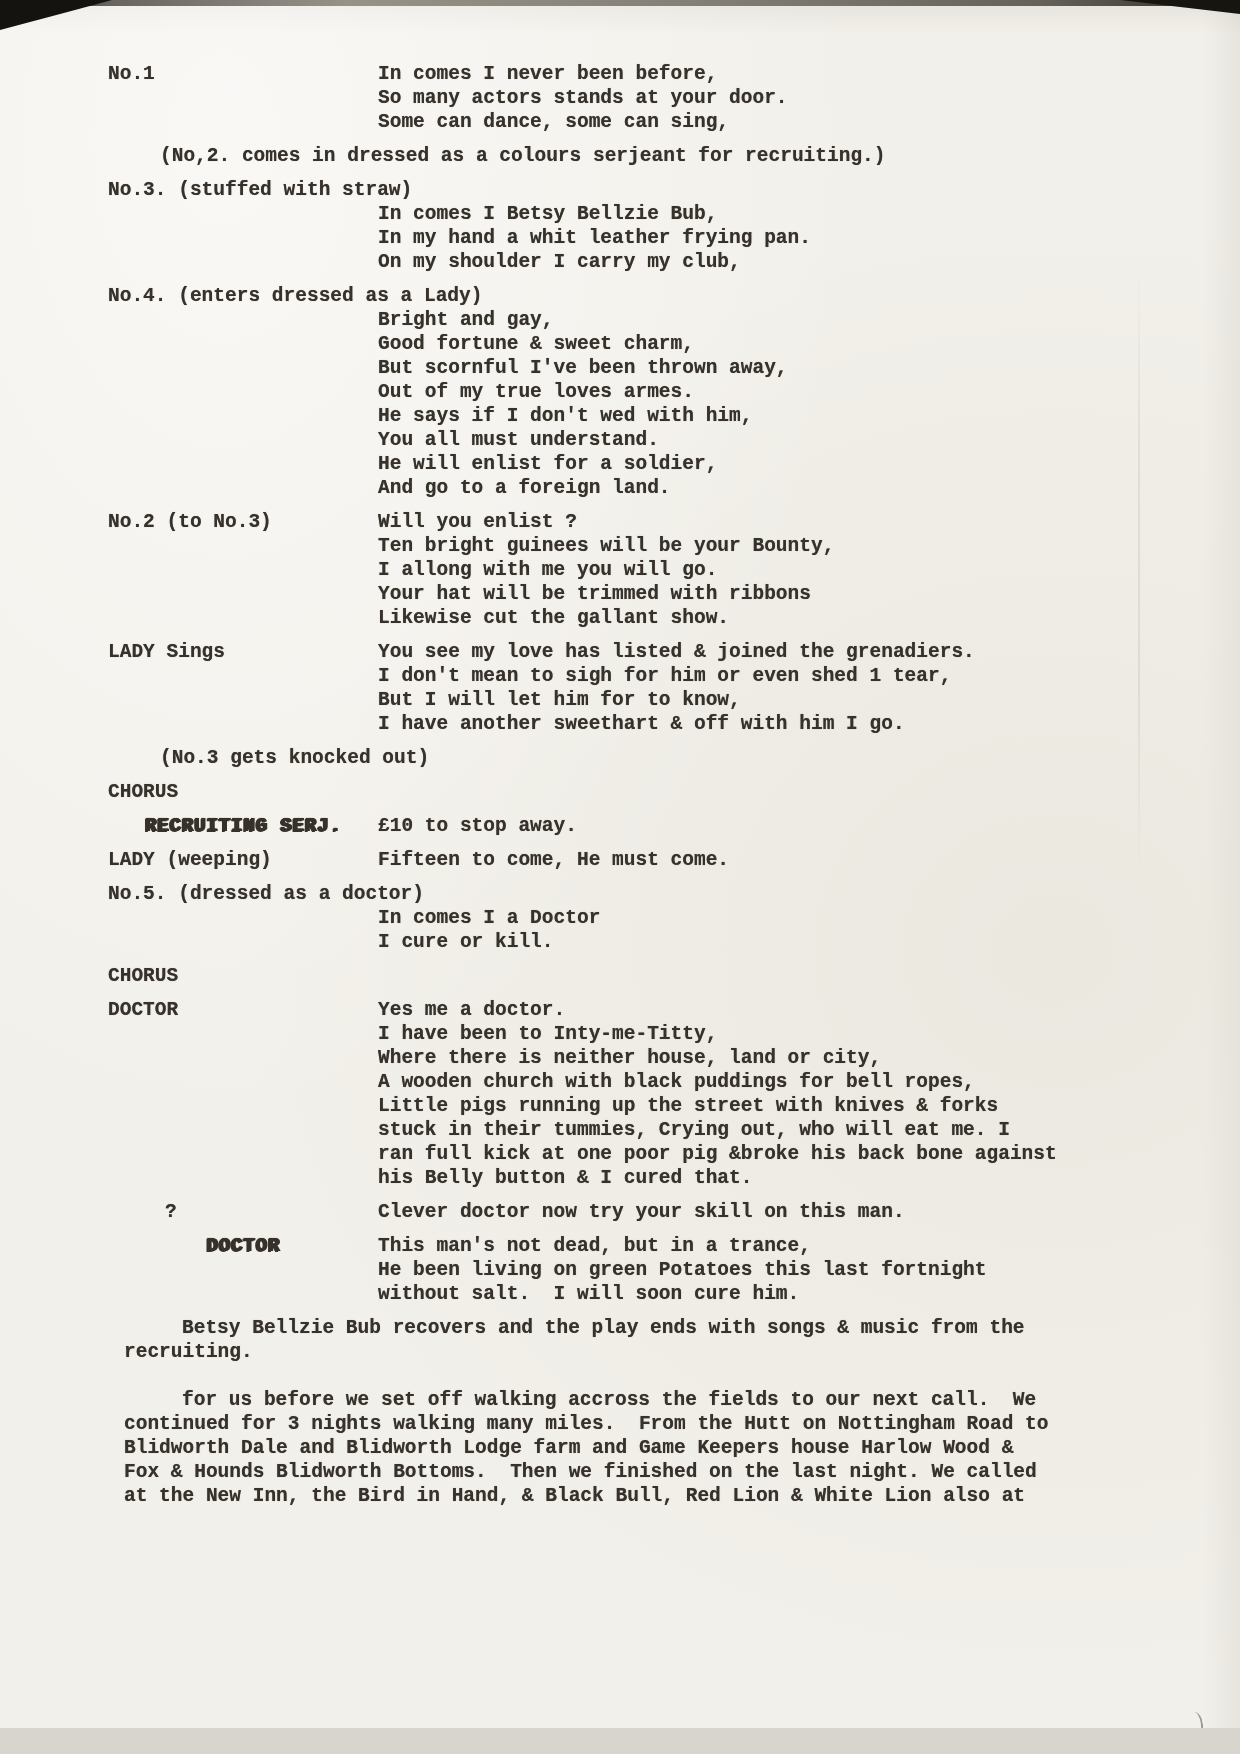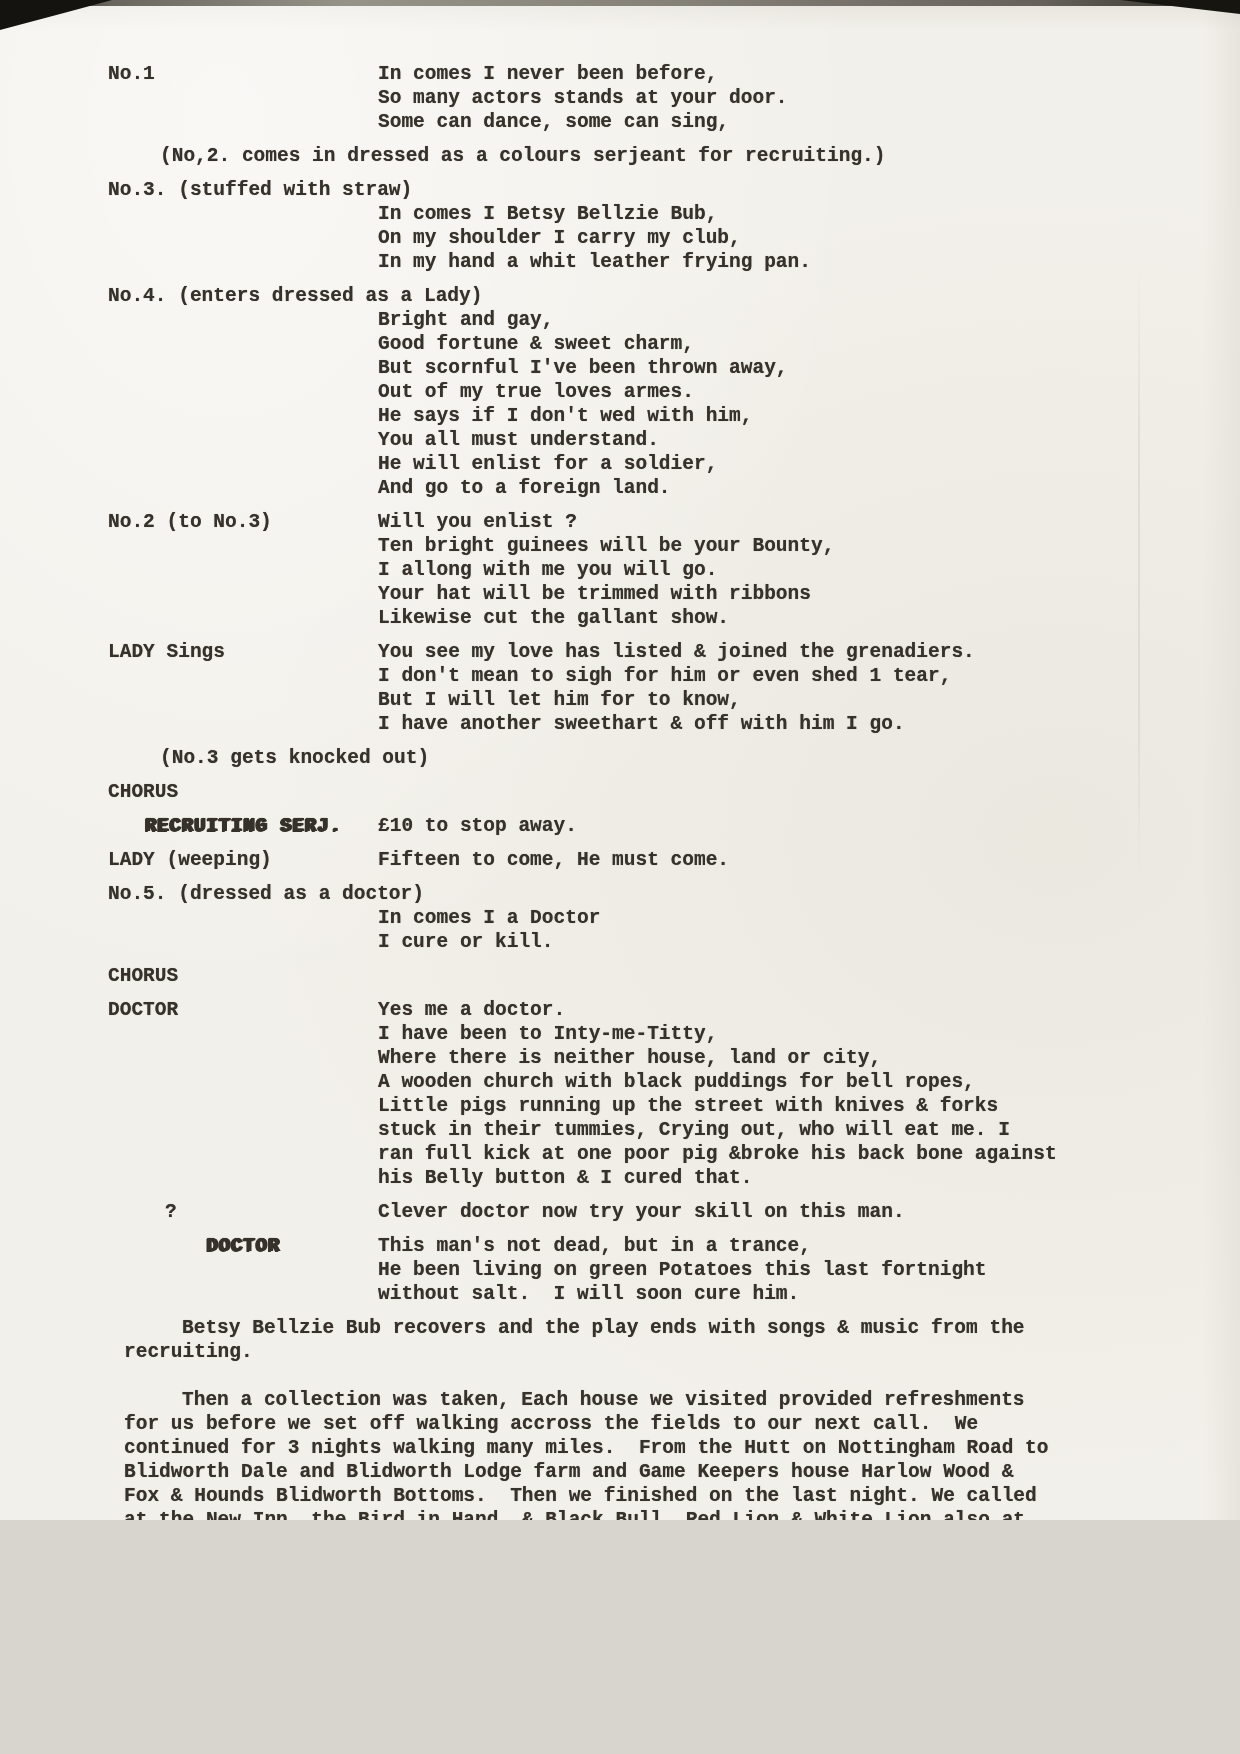--- a/index.html
+++ b/index.html
@@ -3,21 +3,21 @@
 <meta charset="utf-8">
 <style>
   html, body { margin: 0; padding: 0; }
   body {
     width: 1240px; height: 1754px;
     font-family: "Liberation Mono", monospace;
     background: #d8d5cf;
   }
   .page {
     position: relative;
-    width: 1240px; height: 1520px;
+    width: 1240px; height: 1728px;
     overflow: hidden;
     background-color: #f2f0ea;
     background-image:
       radial-gradient(ellipse at 18% 8%, rgba(255,255,255,0.55), rgba(255,255,255,0) 45%),
       radial-gradient(ellipse at 85% 55%, rgba(228,224,214,0.5), rgba(228,224,214,0) 55%),
       linear-gradient(to left, rgba(80,74,62,0.07), rgba(80,74,62,0) 3%),
       linear-gradient(to bottom, rgba(120,112,98,0.10), rgba(120,112,98,0) 2%);
   }
   
   .top-edge {
@@ -93,22 +93,22 @@
             <div class="line">In comes I never been before,</div>
             <div class="line">So many actors stands at your door.</div>
             <div class="line">Some can dance, some can sing,</div>
           </div>
         </div>
         <div class="stage line">(No,2. comes in dressed as a colours serjeant for recruiting.)</div>
         <div class="entry wide">
           <div class="label">No.3. (stuffed with straw)</div>
           <div class="lines">
             <div class="line">In comes I Betsy Bellzie Bub,</div>
+            <div class="line">In my hand a whit leather frying pan.</div>
             <div class="line">On my shoulder I carry my club,</div>
-            <div class="line">In my hand a whit leather frying pan.</div>
           </div>
         </div>
         <div class="entry wide">
           <div class="label">No.4. (enters dressed as a Lady)</div>
           <div class="lines">
             <div class="line">Bright and gay,</div>
             <div class="line">Good fortune &amp; sweet charm,</div>
             <div class="line">But scornful I've been thrown away,</div>
             <div class="line">Out of my true loves armes.</div>
             <div class="line">He says if I don't wed with him,</div>
@@ -189,21 +189,20 @@
             <div class="line">without salt.  I will soon cure him.</div>
           </div>
         </div>
       </div>
     <div id="paragraphs" class="paragraphs">
         <div class="paragraph">
           <div class="line">Betsy Bellzie Bub recovers and the play ends with songs &amp; music from the</div>
           <div class="line">recruiting.</div>
         </div>
         <div class="paragraph">
-          <div class="line">Then a collection was taken, Each house we visited provided refreshments</div>
           <div class="line">for us before we set off walking accross the fields to our next call.  We</div>
           <div class="line">continued for 3 nights walking many miles.  From the Hutt on Nottingham Road to</div>
           <div class="line">Blidworth Dale and Blidworth Lodge farm and Game Keepers house Harlow Wood &amp;</div>
           <div class="line">Fox &amp; Hounds Blidworth Bottoms.  Then we finished on the last night. We called</div>
           <div class="line">at the New Inn, the Bird in Hand, &amp; Black Bull, Red Lion &amp; White Lion also at</div>
         </div>
       </div>
   </div>
 
   <div class="pen-mark"></div>

